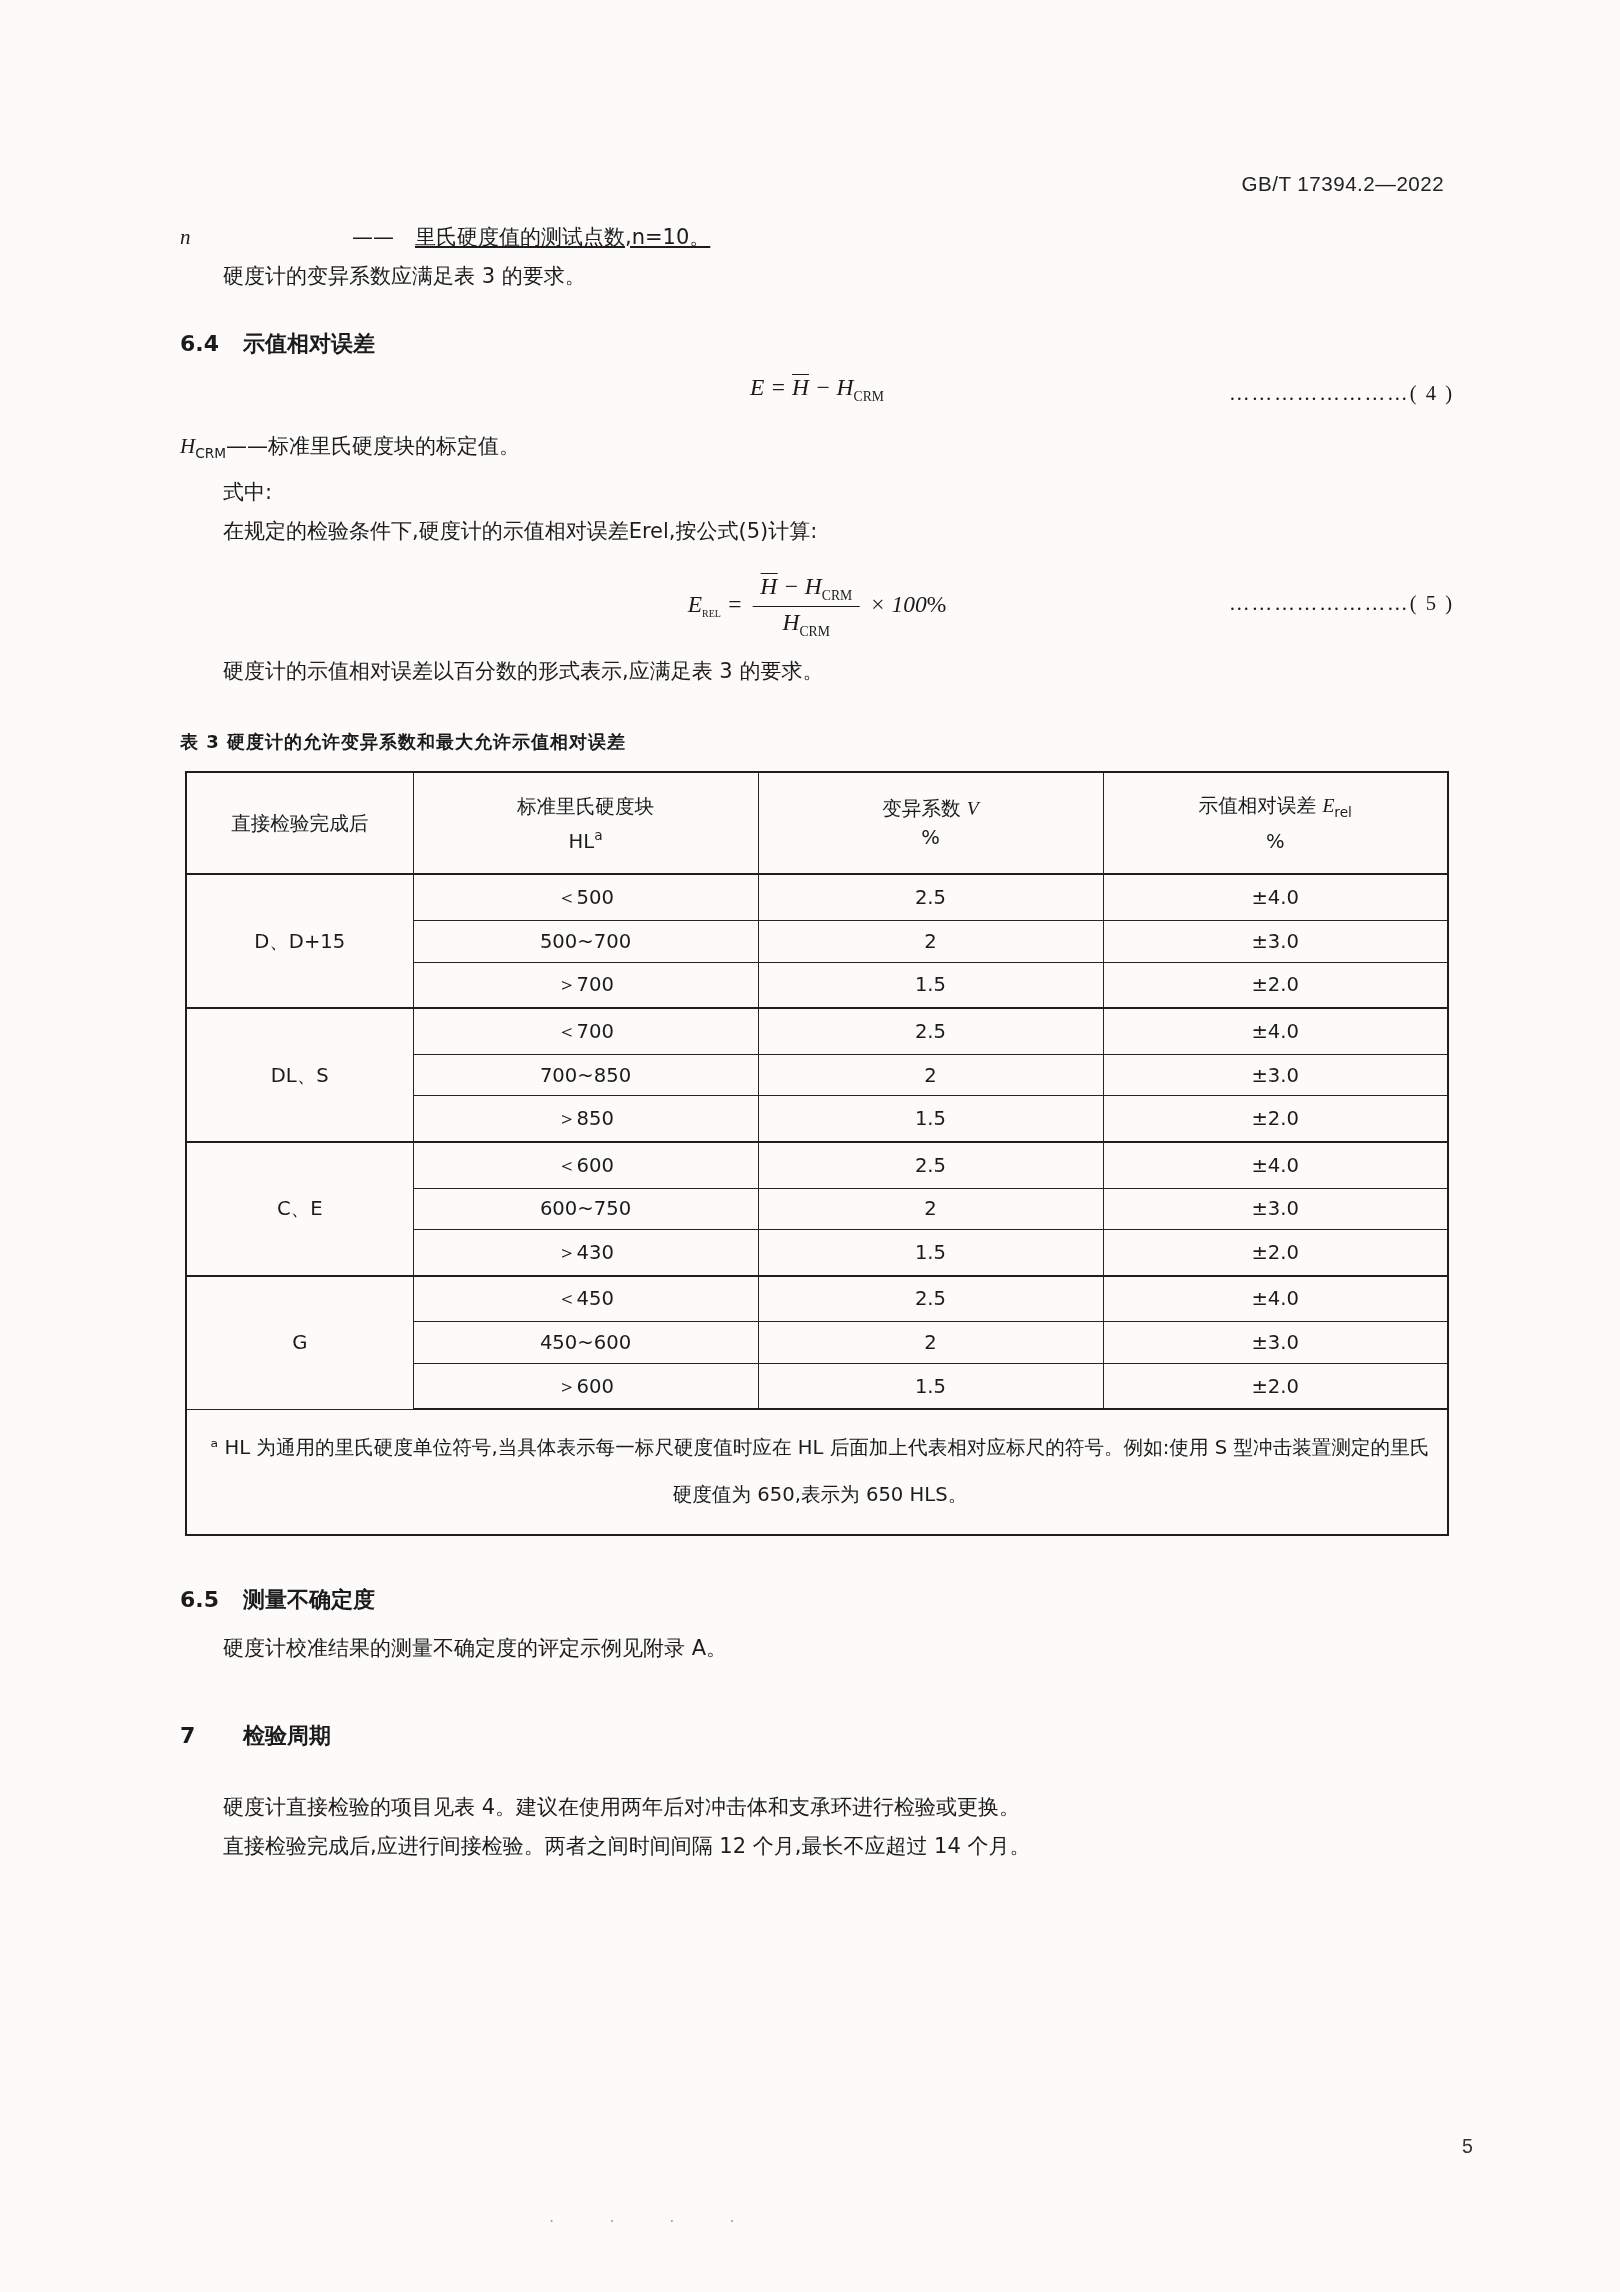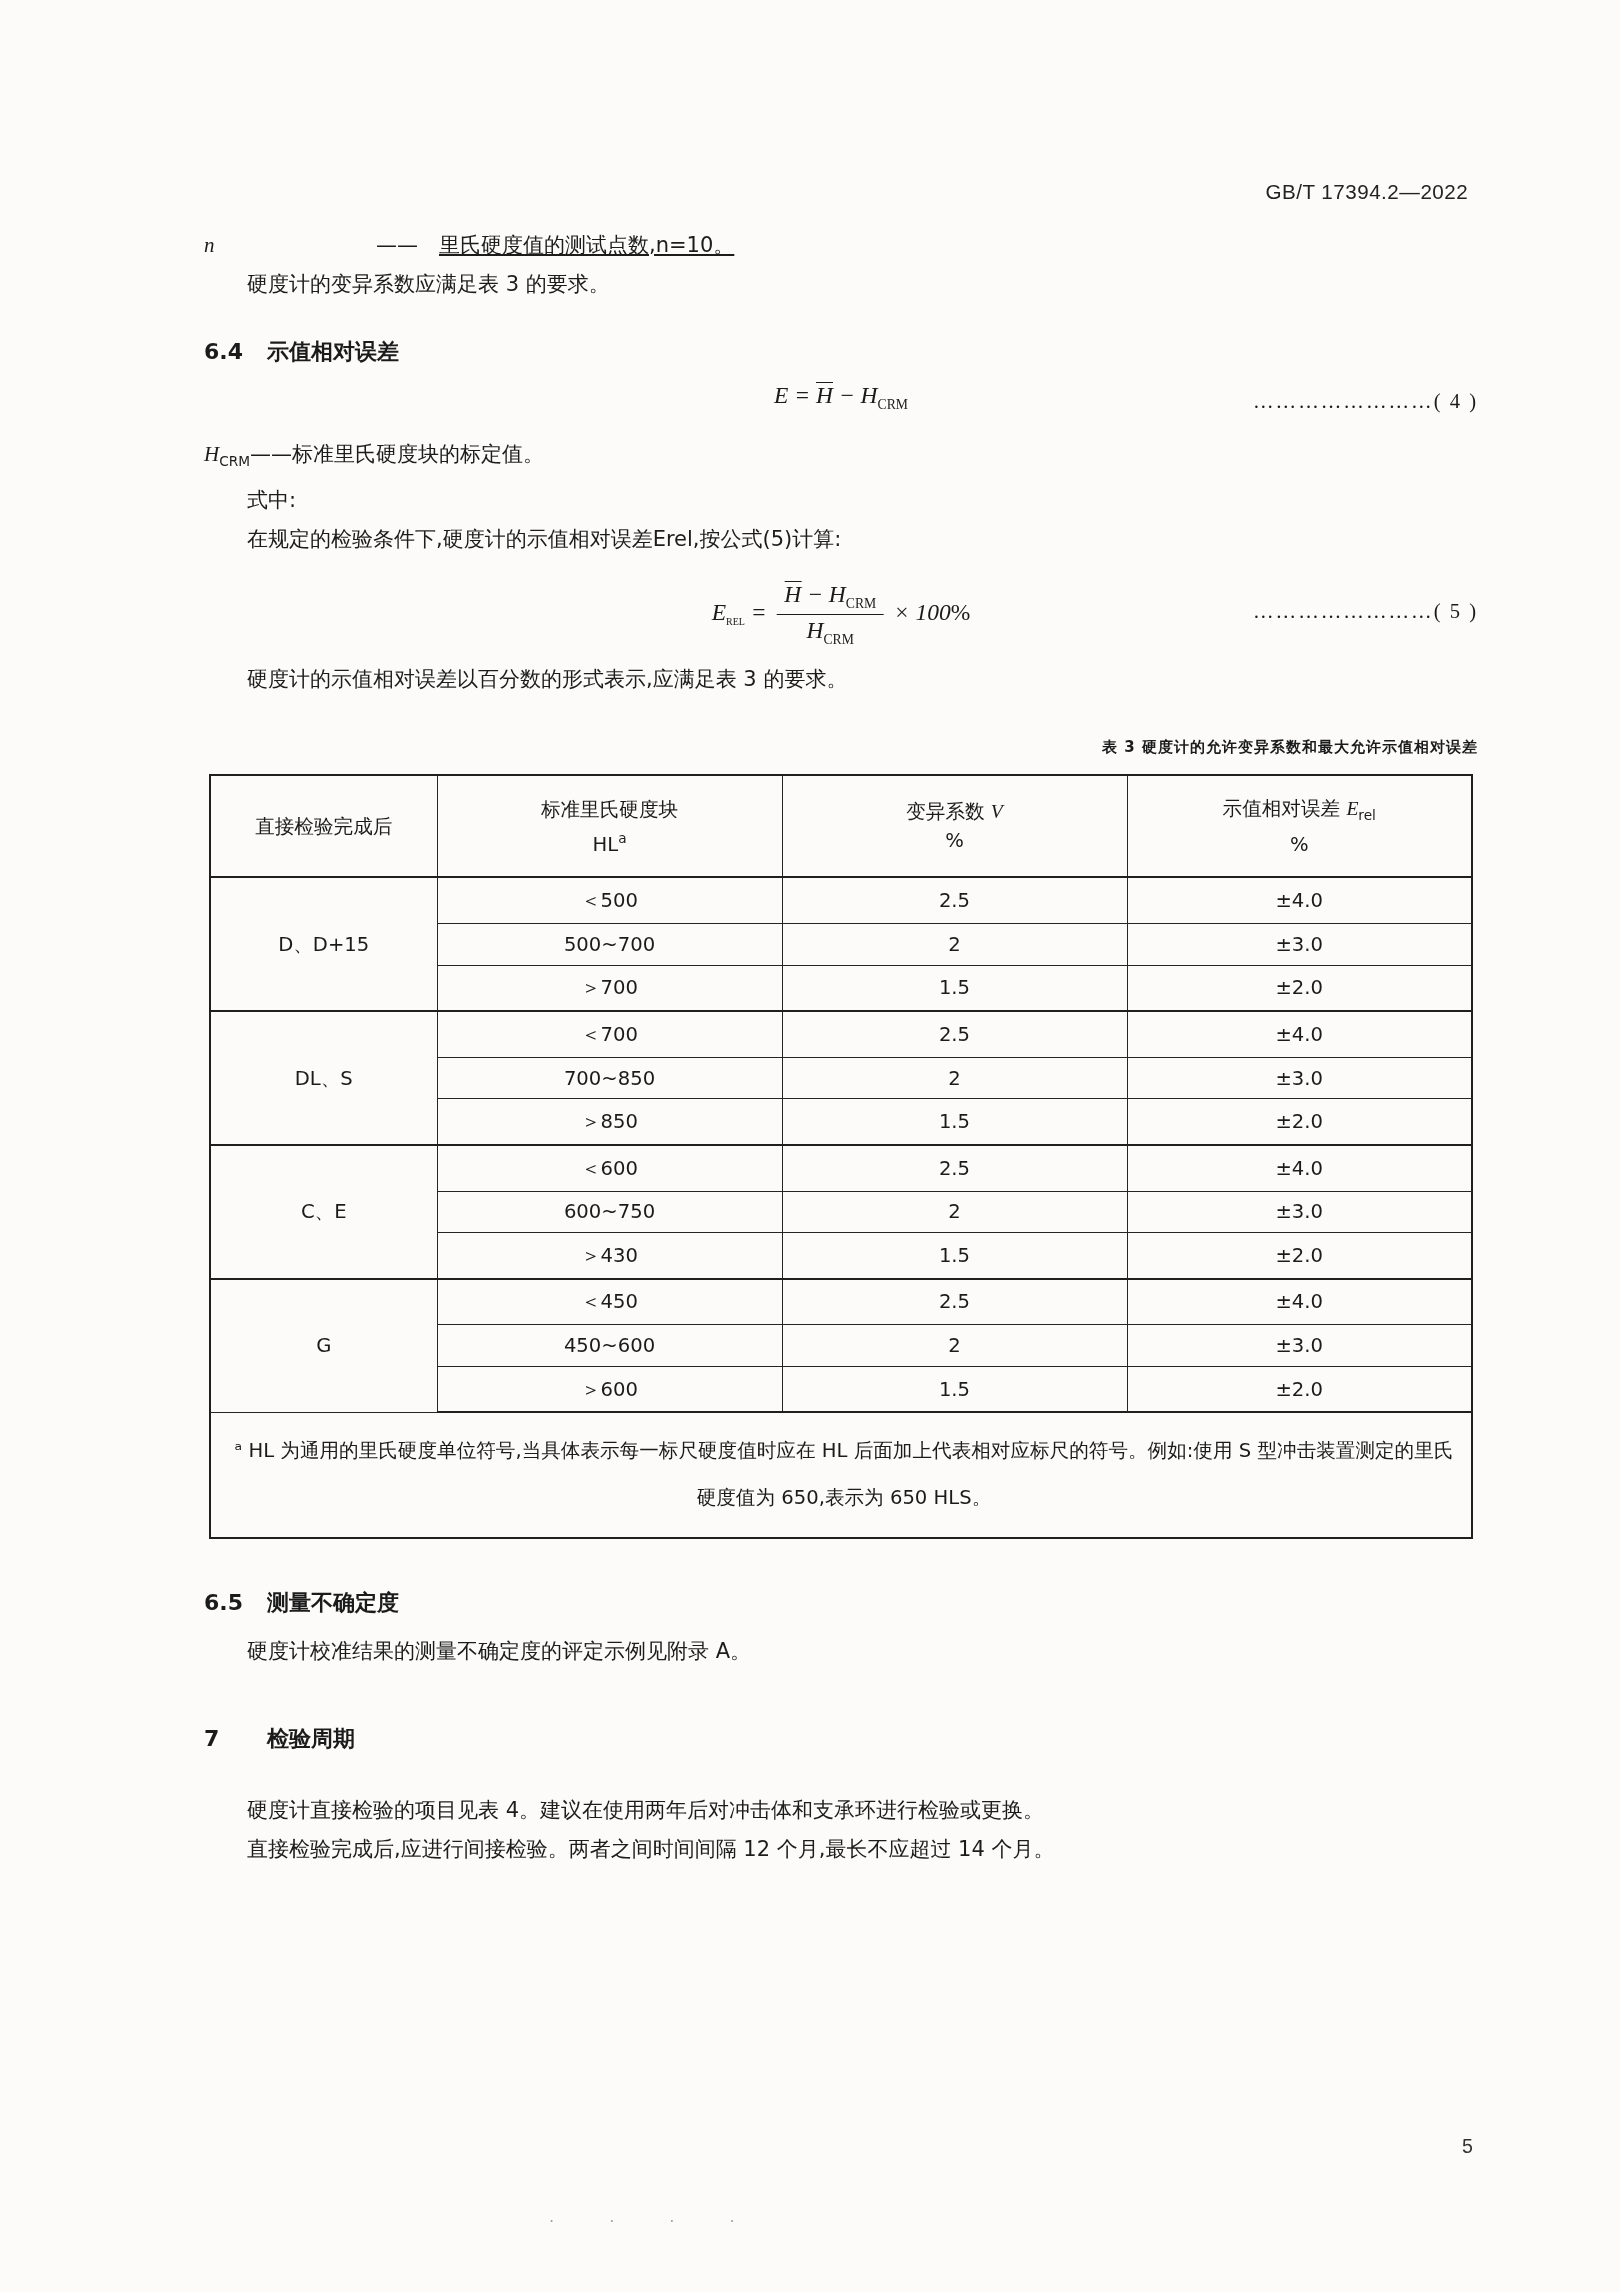--- a/index.html
+++ b/index.html
@@ -20,25 +20,24 @@
   }
   .sheet {
     position: absolute;
     left: 0; top: 0;
     width: 1620px;
     height: 2293px;
     background: #fcfbfa;
   }
   .content {
     position: absolute;
-    left: 204px;
+    left: 180px;
     top: 172px;
     width: 1274px;
     color: #1b1b1b;
-    margin-top: 8px;
   }
   .header-code {
     text-align: right;
     font-size: 20.6px;
     letter-spacing: 0.5px;
     font-family: "Liberation Sans", sans-serif;
     color: #222;
     margin-right: 9.8px;
   }
   .cn {
@@ -109,22 +108,22 @@
   .frac .num2 {
     display: block;
     border-bottom: 1.3px solid #1b1b1b;
     padding: 0 7.8px 2px 7.8px;
   }
   .frac .den2 {
     display: block;
     padding: 2px 7.8px 0 7.8px;
   }
   .table-title {
-    text-align: right;
-    font-size: 15px;
+    text-align: left;
+    font-size: 18px;
     font-weight: bold;
     font-family: "DejaVu Sans", "Liberation Sans", sans-serif;
     margin: 39px 0 17.6px 0;
     letter-spacing: 1px;
   }
   table.main {
     border-collapse: collapse;
     width: 1262px;
     margin: 0 auto;
     table-layout: fixed;

